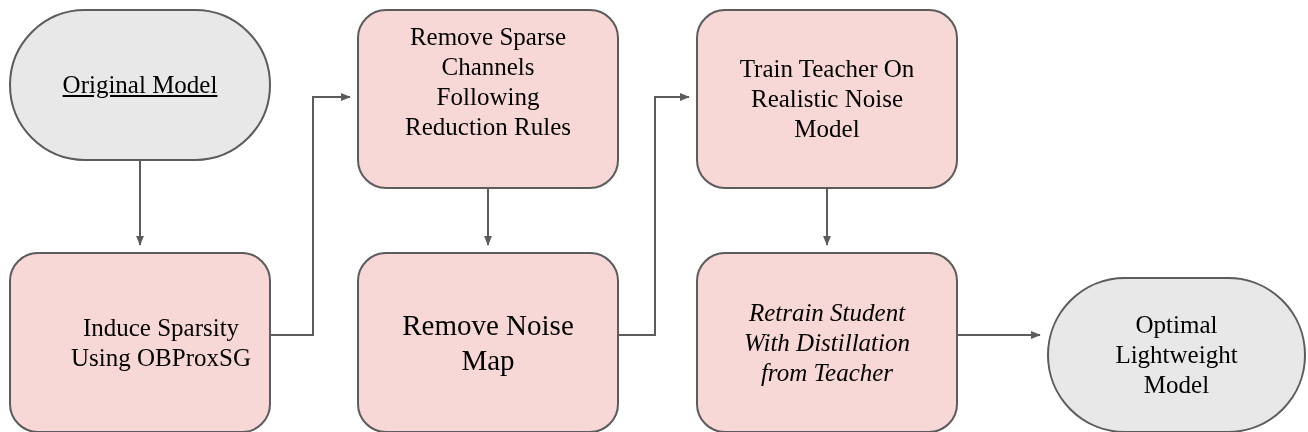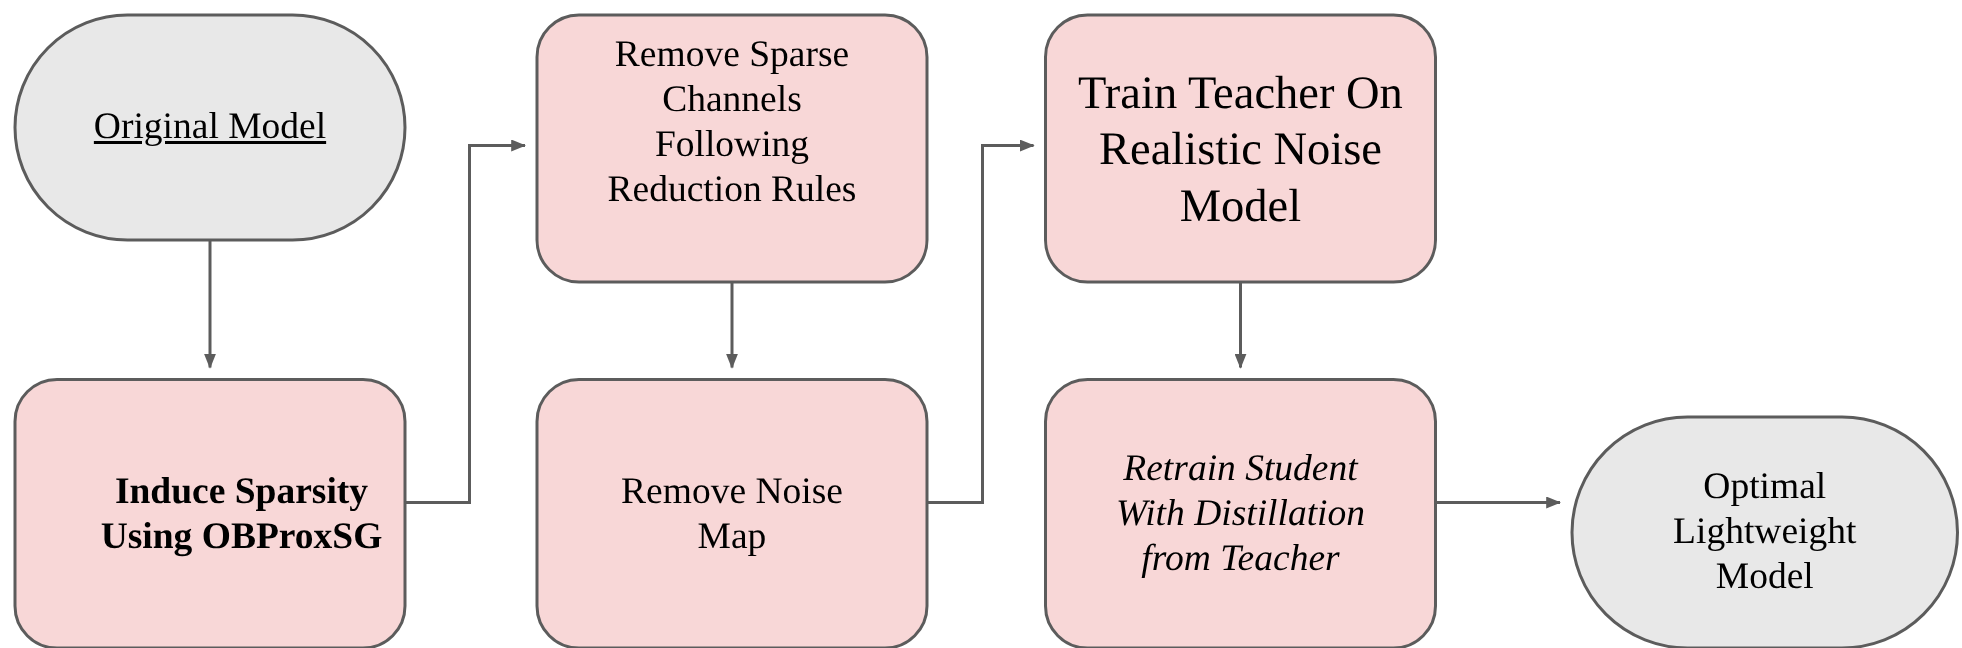--- a/index.html
+++ b/index.html
@@ -66,29 +66,29 @@
         <rect x="358" y="10" width="260" height="178" rx="28" ry="28" fill="#F8D7D7" stroke="#5C5C5C" stroke-width="2"></rect>
         <rect x="358" y="253" width="260" height="179" rx="28" ry="28" fill="#F8D7D7" stroke="#5C5C5C" stroke-width="2"></rect>
         <rect x="697" y="10" width="260" height="178" rx="28" ry="28" fill="#F8D7D7" stroke="#5C5C5C" stroke-width="2"></rect>
         <rect x="697" y="253" width="260" height="179" rx="28" ry="28" fill="#F8D7D7" stroke="#5C5C5C" stroke-width="2"></rect>
         <rect x="1048" y="278" width="257" height="154" rx="77" ry="77" fill="#E8E8E8" stroke="#5C5C5C" stroke-width="2"></rect>
       </g>
   </svg>
 
   <div id="labels-layer">
       <div class="node-label" style="left: 10px; top: 10px; width: 260px; height: 150px; font-size: 25px; color: rgb(0, 0, 0); text-decoration: underline;">Original Model</div>
-      <div class="node-label" style="left: 10px; top: 253px; width: 302px; height: 179px; font-size: 25px; color: rgb(0, 0, 0); font-weight: bold;">Induce Sparsity
+      <div class="node-label" style="left: 10px; top: 253px; width: 302px; height: 179px; font-size: 25px; color: rgb(0, 0, 0);">Induce Sparsity
 Using OBProxSG</div>
       <div class="node-label" style="left: 358px; top: 10px; width: 260px; height: 144px; font-size: 25px; color: rgb(0, 0, 0);">Remove Sparse
 Channels
 Following
 Reduction Rules</div>
-      <div class="node-label" style="left: 358px; top: 253px; width: 260px; height: 179px; font-size: 25px; color: rgb(0, 0, 0);">Remove Noise
+      <div class="node-label" style="left: 358px; top: 253px; width: 260px; height: 179px; font-size: 29px; color: rgb(0, 0, 0);">Remove Noise
 Map</div>
-      <div class="node-label" style="left: 697px; top: 10px; width: 260px; height: 178px; font-size: 31px; color: rgb(0, 0, 0);">Train Teacher On
+      <div class="node-label" style="left: 697px; top: 10px; width: 260px; height: 178px; font-size: 25px; color: rgb(0, 0, 0);">Train Teacher On
 Realistic Noise
 Model</div>
       <div class="node-label" style="left: 697px; top: 253px; width: 260px; height: 179px; font-size: 25px; color: rgb(0, 0, 0); font-style: italic;">Retrain Student
 With Distillation
 from Teacher</div>
       <div class="node-label" style="left: 1048px; top: 278px; width: 257px; height: 154px; font-size: 25px; color: rgb(0, 0, 0);">Optimal
 Lightweight
 Model</div>
     </div>
 

